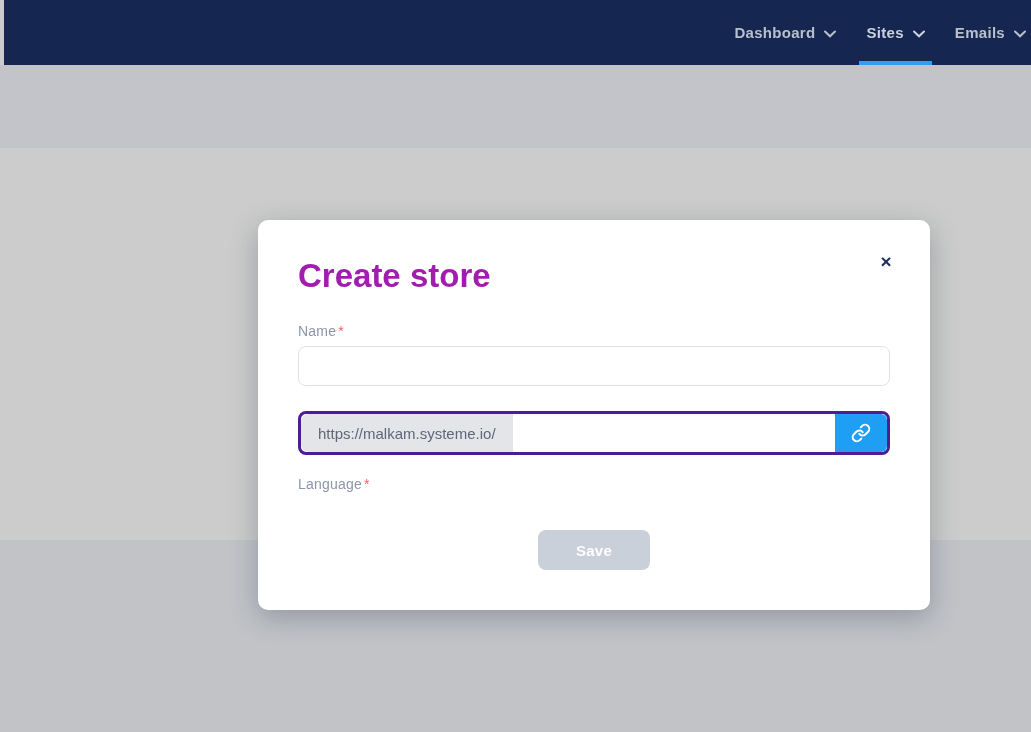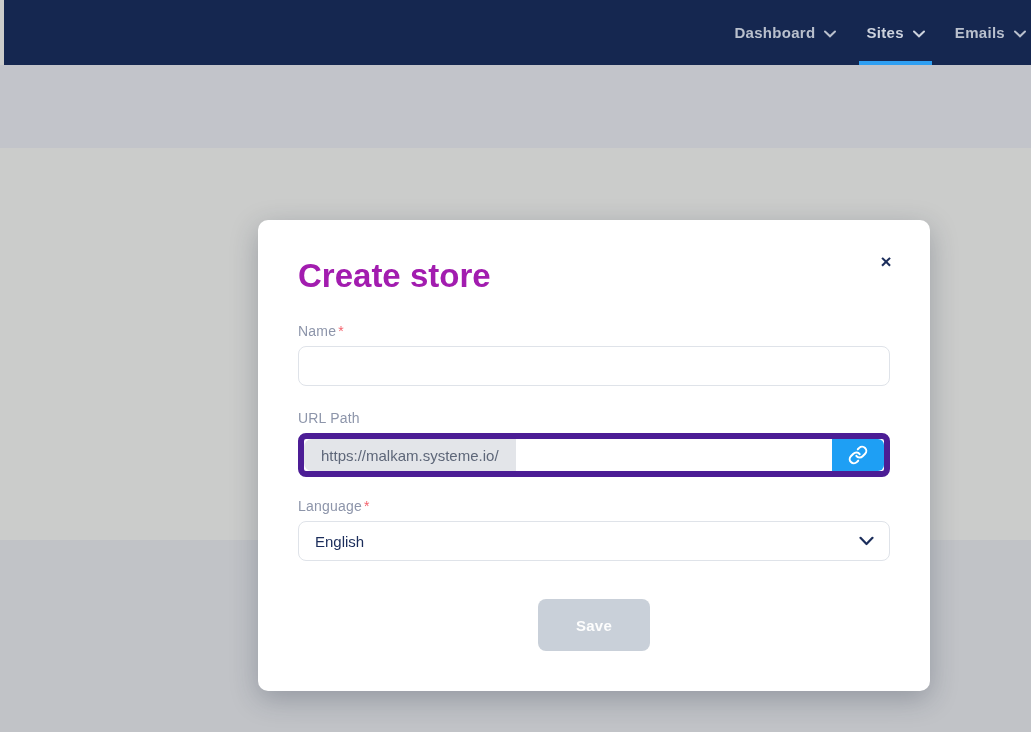--- a/index.html
+++ b/index.html
@@ -61,40 +61,40 @@
     position:relative;height:40px;box-sizing:border-box;
     border:1px solid #dfe3e9;border-radius:8px;background:#fff;
     display:flex;align-items:center;padding:0 40px 0 16px;cursor:pointer;
   }
   .select .select-value{
     font-size:15px;color:#1b2d5b;white-space:nowrap;overflow:hidden;text-overflow:ellipsis;
   }
   .select .chev{position:absolute;right:15px;top:50%;transform:translateY(-50%);display:flex;}
   .url-row{margin-bottom:22px;}
   .url-group{
-    display:flex;height:44px;border:6px solid #4c1d95;border-radius:8px;
+    display:flex;height:44px;border:3px solid #4c1d95;border-radius:8px;
     overflow:hidden;box-sizing:border-box;background:#fff;
   }
   .url-prefix{
     background:#e3e5e9;color:#5e6779;font-size:15px;
     display:flex;align-items:center;padding:0 17px;white-space:nowrap;
     border-radius:8px 0 0 8px;
   }
   .url-input{
     flex:1;border:none;outline:none;font-family:inherit;font-size:15px;
     color:#1b2d5b;padding:0 14px;min-width:0;background:#fff;
   }
   .link-btn{
     width:52px;flex:0 0 52px;border:none;cursor:pointer;
     background:#1e9ff4;display:flex;align-items:center;justify-content:center;
     border-radius:0 6px 6px 0;padding:0;
   }
   .actions{margin-top:38px;display:flex;justify-content:center;}
   .save-btn{
-    width:112px;height:52px;border:none;border-radius:8px;cursor:default;
+    width:112px;height:40px;border:none;border-radius:8px;cursor:default;
     background:#c9d0d9;color:#fdfdfd;font-family:inherit;
     font-size:15px;font-weight:700;letter-spacing:.3px;
   }
 </style>
 </head>
 <body>
 
 <div class="band band-upper"></div>
 <div class="band band-middle"></div>
 <div class="band band-lower"></div>
@@ -136,45 +136,36 @@
   <div class="row-2col">
     <div class="field">
       <span class="field-label">
         <span>Name</span><span class="req">*</span>
       </span>
       <input class="text-input" type="text" style="">
     </div>
   </div>
 
   <div class="url-row">
-    <span class="field-label">URL Path</span>
     <div class="url-group">
       <div class="url-prefix">https://malkam.systeme.io/</div>
       <input class="url-input" type="text" style="">
       <button class="link-btn">
         <span style="display:flex;">
           <svg width="20" height="20" viewBox="0 0 24 24" fill="none" stroke="#ffffff" stroke-width="2.4" stroke-linecap="round" stroke-linejoin="round">
             <path d="M10 13a5 5 0 0 0 7.54.54l3-3a5 5 0 0 0-7.07-7.07l-1.72 1.71"></path>
             <path d="M14 11a5 5 0 0 0-7.54-.54l-3 3a5 5 0 0 0 7.07 7.07l1.71-1.71"></path>
           </svg>
         </span>
       </button>
     </div>
   </div>
 
   <div class="field">
     <span class="field-label">
       <span>Language</span><span class="req">*</span>
     </span>
-    <div class="select">
-      <span class="select-value">English</span>
-      <span class="chev">
-        <svg width="15" height="10" viewBox="0 0 15 10">
-            <path d="M1.5 1.8 L7.5 8 L13.5 1.8" fill="none" stroke="#1b2d5b" stroke-width="2.2" stroke-linecap="round" stroke-linejoin="round"></path>
-          </svg>
-      </span>
-    </div>
   </div>
 
   <div class="actions">
     <button class="save-btn">Save</button>
   </div>
 </section>
 
 </body></html>

